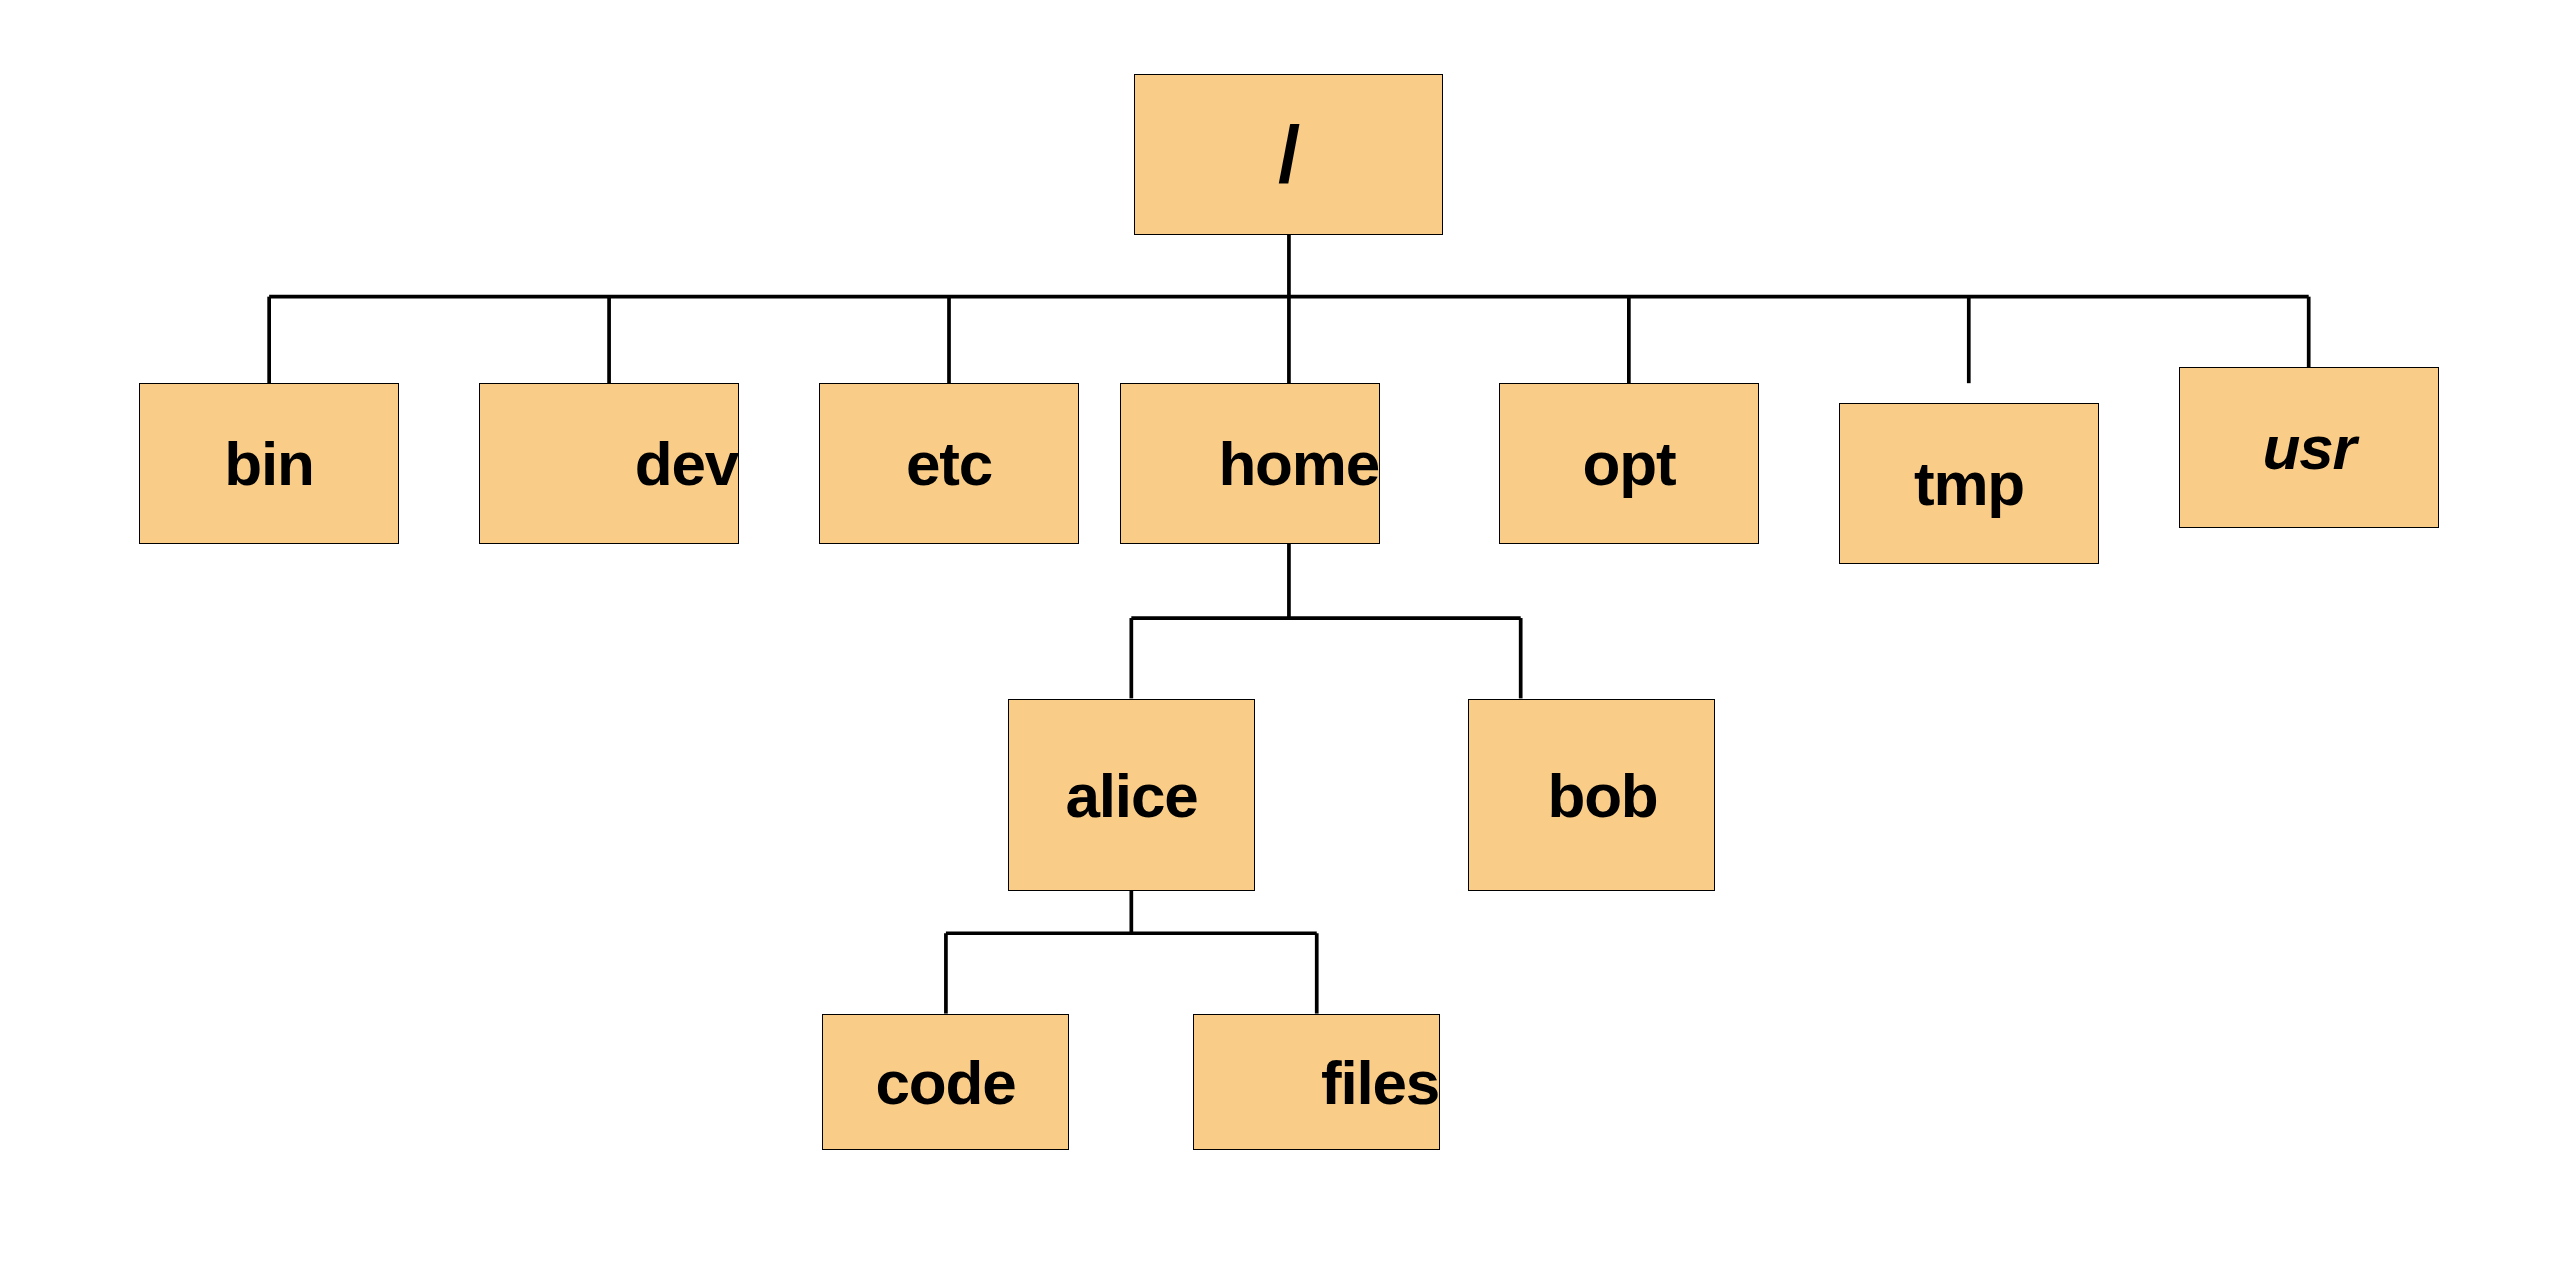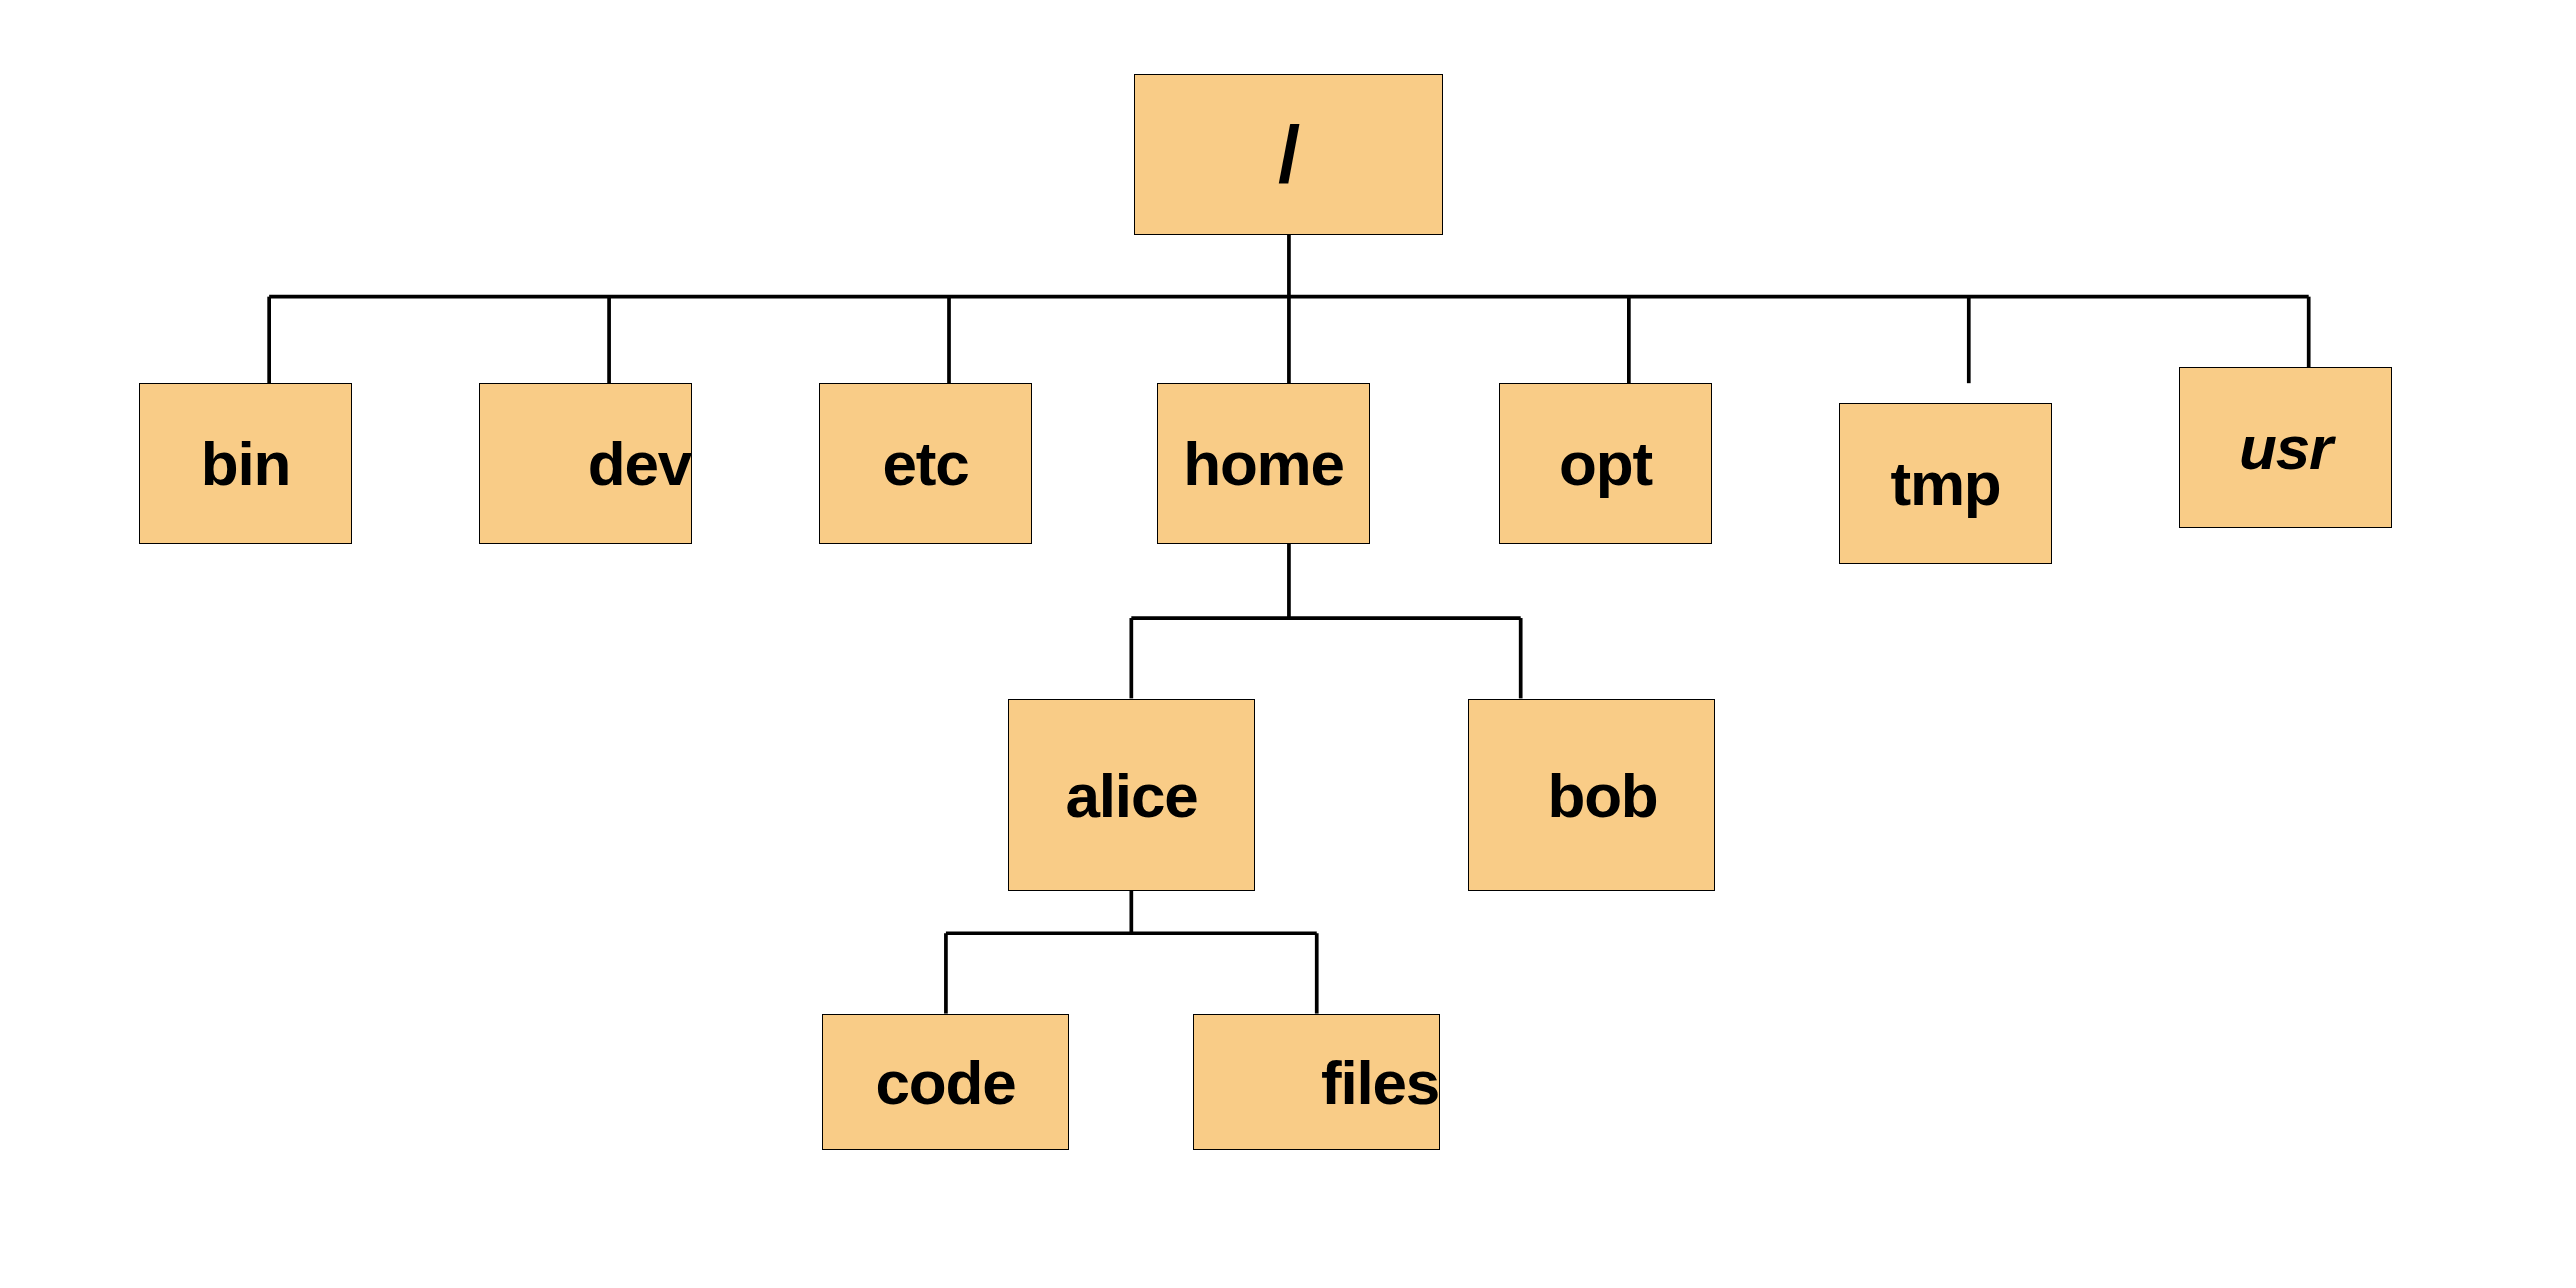--- a/index.html
+++ b/index.html
@@ -20,21 +20,21 @@
       font-weight: 700;
       color: #000000;
       letter-spacing: -1.2px;
     }
     .root-node {
       width: 309px;
       height: 161px;
       font-size: 80px;
     }
     .level1-node {
-      width: 213px;
+      width: 260px;
       height: 161px;
       font-size: 62px;
     }
     .level2-node {
       width: 247px;
       height: 192px;
       font-size: 62px;
     }
     .level3-node {
       width: 247px;
@@ -88,21 +88,21 @@
 
 <div class="node level1-node" style="left:139px; top:383px;">
   <span>bin</span>
 </div>
 <div class="node level1-node" style="left:479px; top:383px;justify-content:flex-end;">
   <span>dev</span>
 </div>
 <div class="node level1-node" style="left:819px; top:383px;">
   <span>etc</span>
 </div>
-<div class="node level1-node" style="left:1157px; top:383px;">
+<div class="node level1-node" style="left:1120px; top:383px;justify-content:flex-end;">
   <span>home</span>
 </div>
 <div class="node level1-node" style="left:1499px; top:383px;">
   <span>opt</span>
 </div>
 <div class="node level1-node" style="left:1839px; top:403px;">
   <span>tmp</span>
 </div>
 <div class="node level1-node" style="left:2179px; top:367px;font-style:italic;">
   <span>usr</span>

